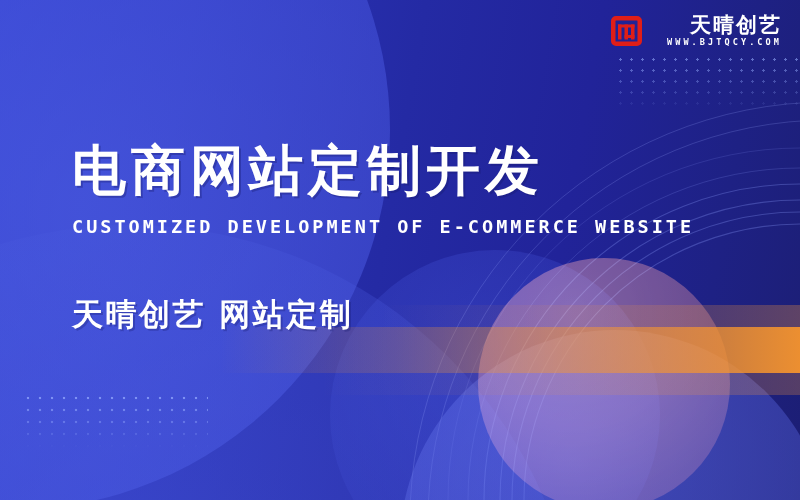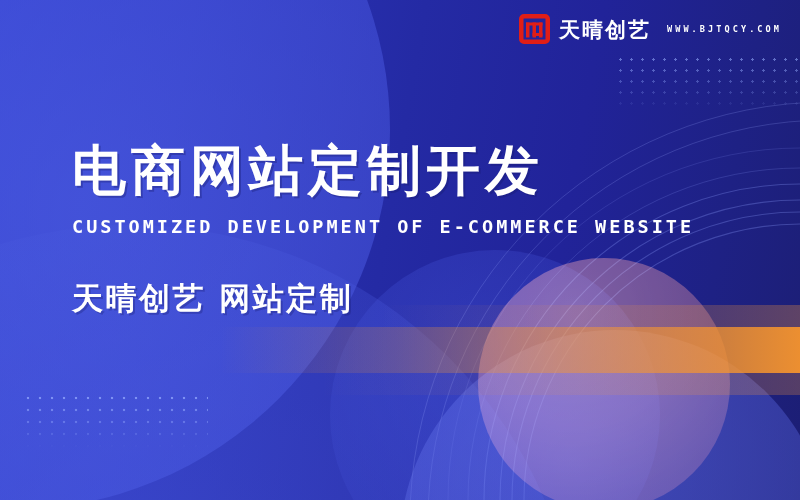--- a/index.html
+++ b/index.html
@@ -152,22 +152,22 @@
     z-index: 6;
   }
   .logo-mark {
     width: 31px;
     height: 32px;
     margin-right: 9px;
     flex: none;
   }
   .logo-text {
     display: flex;
-    flex-direction: row;
-    align-items: center;
+    flex-direction: column;
+    align-items: flex-end;
   }
   .logo-cn {
     color: #ffffff;
     font-size: 21px;
     line-height: 23px;
     font-weight: bold;
     letter-spacing: 2px;
     font-family: "Liberation Sans", "DejaVu Sans", sans-serif;
     white-space: nowrap;
   }
@@ -213,21 +213,21 @@
     transform-origin: left top;
   }
   .subline-cn {
     color: #ffffff;
     font-size: 31px;
     line-height: 40px;
     font-weight: bold;
     letter-spacing: 2.5px;
     font-family: "DejaVu Sans", "Liberation Sans", sans-serif;
     white-space: nowrap;
-    margin-top: 38px;
+    margin-top: 54px;
     text-shadow: 2px 2px 0 rgba(22,26,110,0.30);
   }
 </style>
 </head>
 <body>
 
 <div class="banner">
 
   <div class="bg-layer">
 

